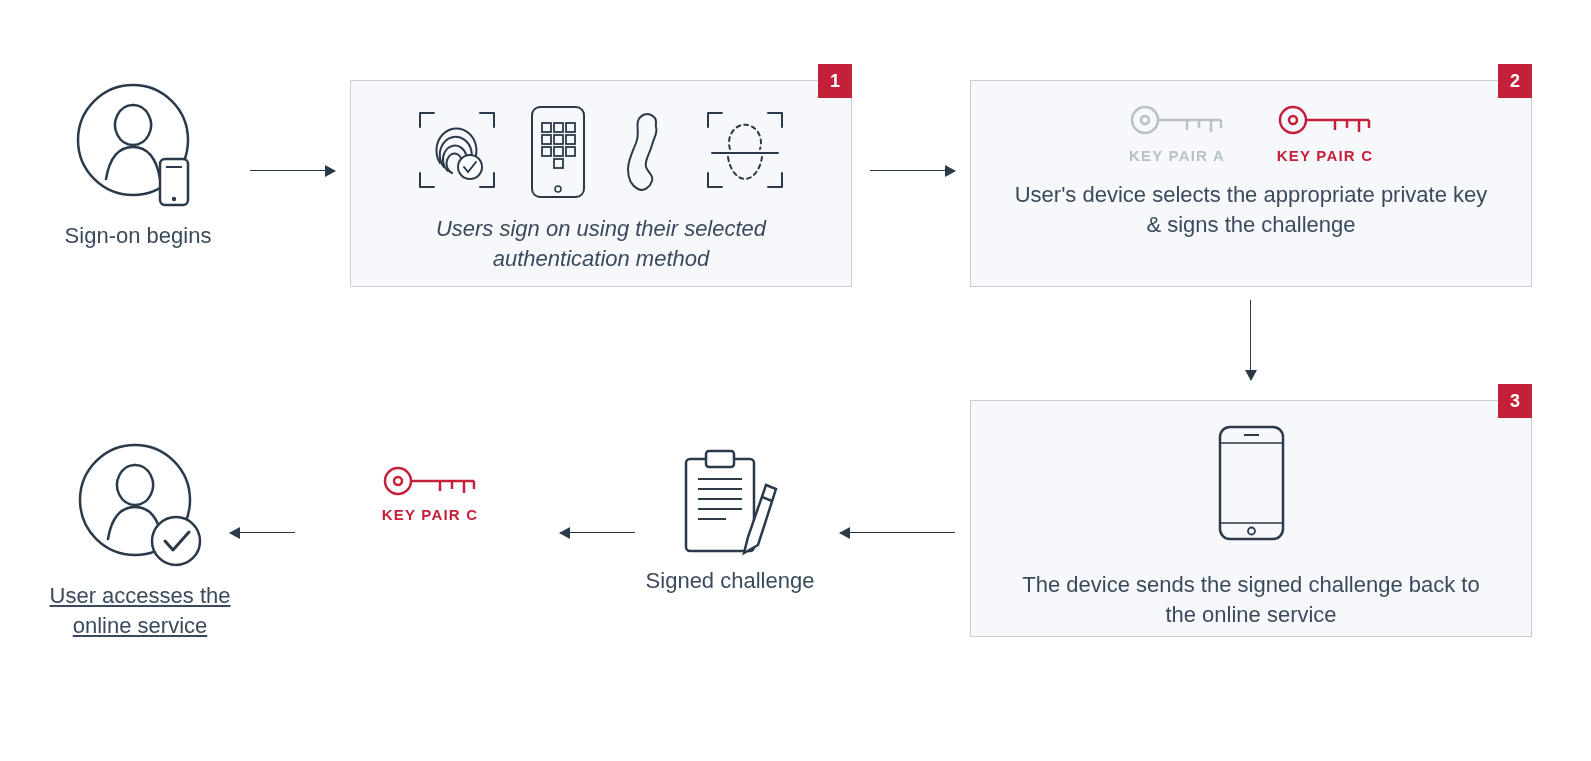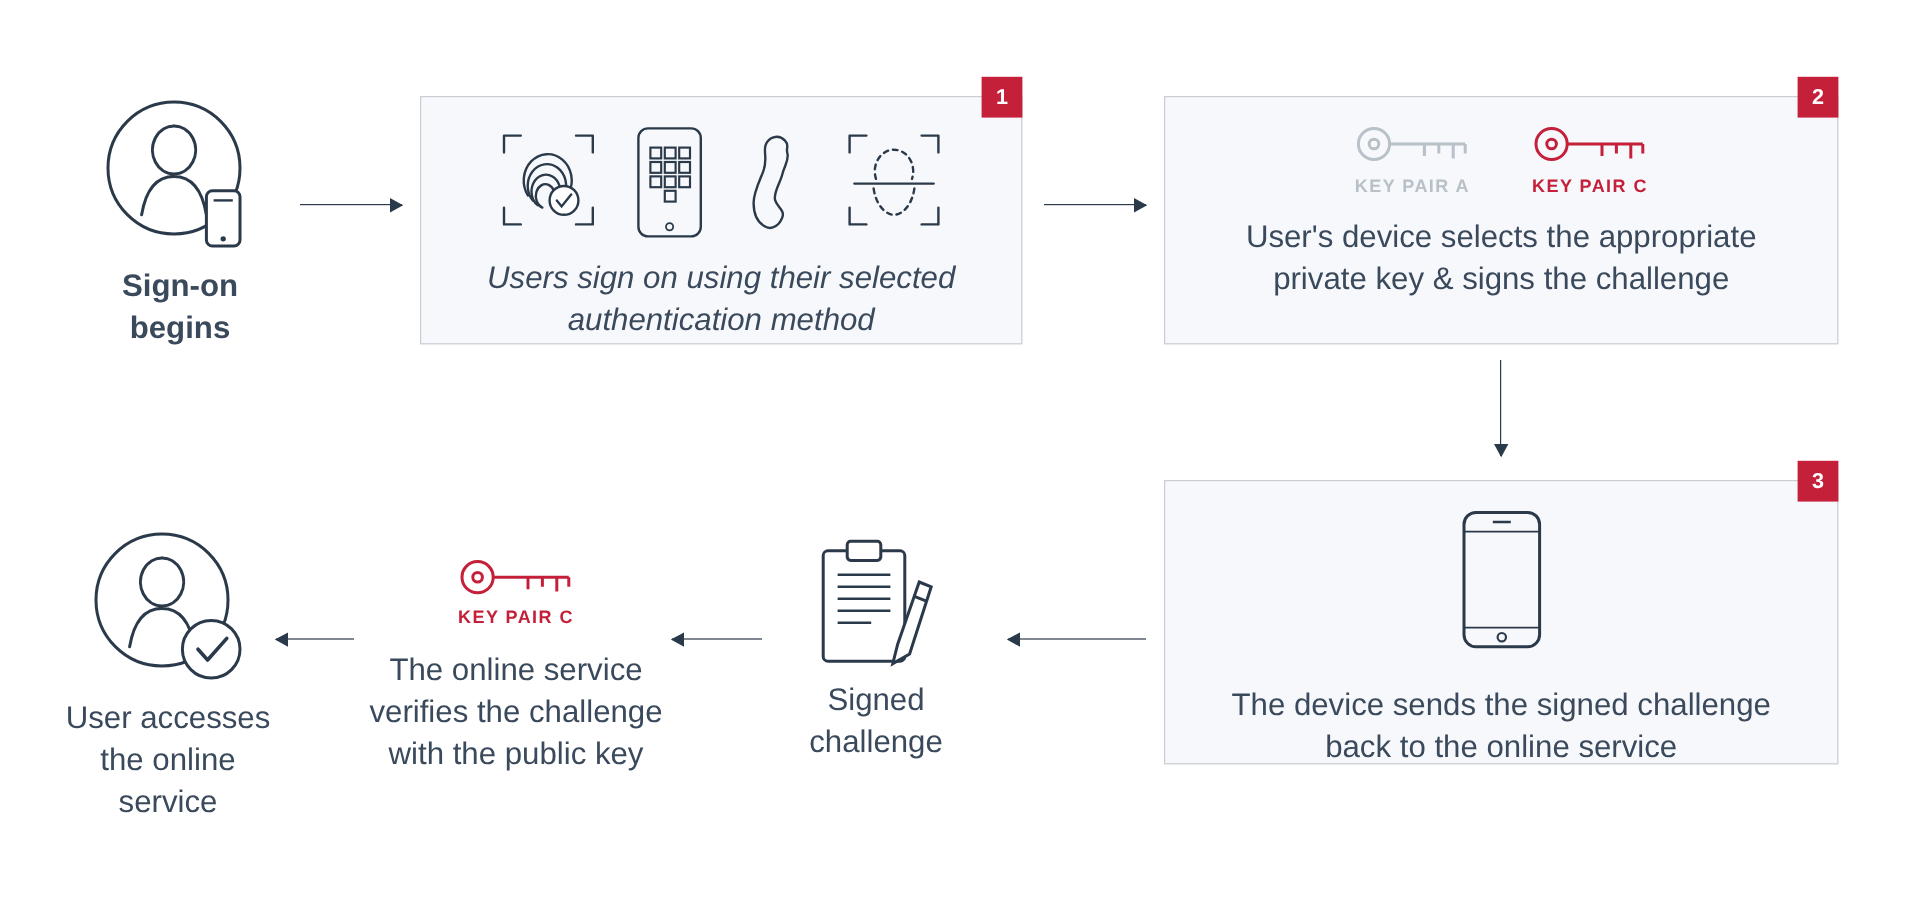--- a/index.html
+++ b/index.html
@@ -7,21 +7,21 @@
     --ink-soft:#3a4a5c;
     --line:#c9ced5;
     --red:#c5203a;
     --wash:#f7f8fb;
     --key-muted:#b8c0c8;
   }
   html,body{margin:0;padding:0;background:#fff;}
   body{font-family:"Helvetica Neue",Arial,sans-serif;color:var(--ink);}
   .stage{position:relative;width:1591px;height:761px;}
 
-  .caption{position:absolute;text-align:center;font-size:26px;line-height:1.35;color:var(--ink-soft);}
+  .caption{position:absolute;text-align:center;font-size:22px;line-height:1.35;color:var(--ink-soft);}
   .key-label{font-size:15px;letter-spacing:1.2px;font-weight:700;text-align:center;margin-top:6px;}
   .key-muted{color:var(--key-muted);}
   .key-red{color:var(--red);}
 
   .panel{position:absolute;background:var(--wash);border:1px solid var(--line);}
   .badge{position:absolute;width:34px;height:34px;background:var(--red);color:#fff;display:flex;align-items:center;justify-content:center;font-weight:700;font-size:18px;}
 
   .icon-row{display:flex;justify-content:center;align-items:flex-start;gap:26px;padding-top:24px;}
 
   .arrow-h{position:absolute;height:0;border-top:1.5px solid var(--ink);}
@@ -30,21 +30,21 @@
   .arrow-v{position:absolute;width:0;border-left:1.5px solid var(--ink);}
   .arrow-v.down::after{content:"";position:absolute;left:-6px;bottom:-1px;border-top:11px solid var(--ink);border-left:6px solid transparent;border-right:6px solid transparent;}
 
   svg{display:block;}
 </style>
 </head>
 <body>
 
 <div class="stage">
 
-  <div style="position:absolute;left:60px;top:75px;width:180px;font-weight:bold;">
+  <div style="position:absolute;left:48px;top:75px;width:180px;">
     <svg width="140" height="140" viewBox="0 0 140 140" style="margin:0 auto;">
       <circle cx="65" cy="65" r="55" fill="none" stroke="var(--ink)" stroke-width="2.5"></circle>
       <path d="M65 30 a18 20 0 1 0 0.1 0 M38 104 c4 -24 14 -32 27 -32 s23 8 27 32" fill="none" stroke="var(--ink)" stroke-width="2.5" stroke-linecap="round"></path>
       <rect x="92" y="84" width="28" height="46" rx="5" fill="#fff" stroke="var(--ink)" stroke-width="2.5"></rect>
       <circle cx="106" cy="124" r="2.2" fill="var(--ink)"></circle>
       <line x1="98" y1="92" x2="114" y2="92" stroke="var(--ink)" stroke-width="2"></line>
     </svg>
     <div class="caption" style="position:static;margin-top:6px;width:180px;">Sign-on begins</div>
   </div>
 
@@ -170,28 +170,27 @@
   <div style="position:absolute;left:300px;top:460px;width:260px;">
     <svg width="100" height="42" viewBox="0 0 100 42" style="margin:0 auto;">
         <g fill="none" stroke="var(--red)" stroke-width="2.5">
           <circle cx="18" cy="21" r="13"></circle>
           <circle cx="18" cy="21" r="4"></circle>
           <line x1="31" y1="21" x2="94" y2="21"></line>
           <path d="M60 21 v10 M72 21 v8 M84 21 v12 M94 21 v8"></path>
         </g>
       </svg>
     <div class="key-label key-red" style="margin-top:4px;">KEY PAIR C</div>
-    <div class="caption" style="position:static;margin-top:18px;width:260px;">The online service verifies the challenge with the public key</div>
   </div>
 
   <div class="arrow-h left" style="left:230px;top:532px;width:65px;"></div>
 
   <div style="position:absolute;left:40px;top:435px;width:200px;">
     <svg width="140" height="140" viewBox="0 0 140 140" style="margin:0 auto;">
       <circle cx="65" cy="65" r="55" fill="none" stroke="var(--ink)" stroke-width="2.5"></circle>
       <path d="M65 30 a18 20 0 1 0 0.1 0 M38 104 c4 -24 14 -32 27 -32 s23 8 27 32" fill="none" stroke="var(--ink)" stroke-width="2.5" stroke-linecap="round"></path>
       <circle cx="106" cy="106" r="24" fill="#fff" stroke="var(--ink)" stroke-width="2.5"></circle>
       <path d="M95 106 l8 9 l16 -18" fill="none" stroke="var(--ink)" stroke-width="3" stroke-linecap="round" stroke-linejoin="round"></path>
     </svg>
-    <div class="caption" style="position:static;margin-top:6px;width:200px;">User accesses the online service</div>
+    <div class="caption" style="position:static;margin-top:6px;width:200px;text-decoration:underline;">User accesses the online service</div>
   </div>
 
 </div>
 
 </body></html>

